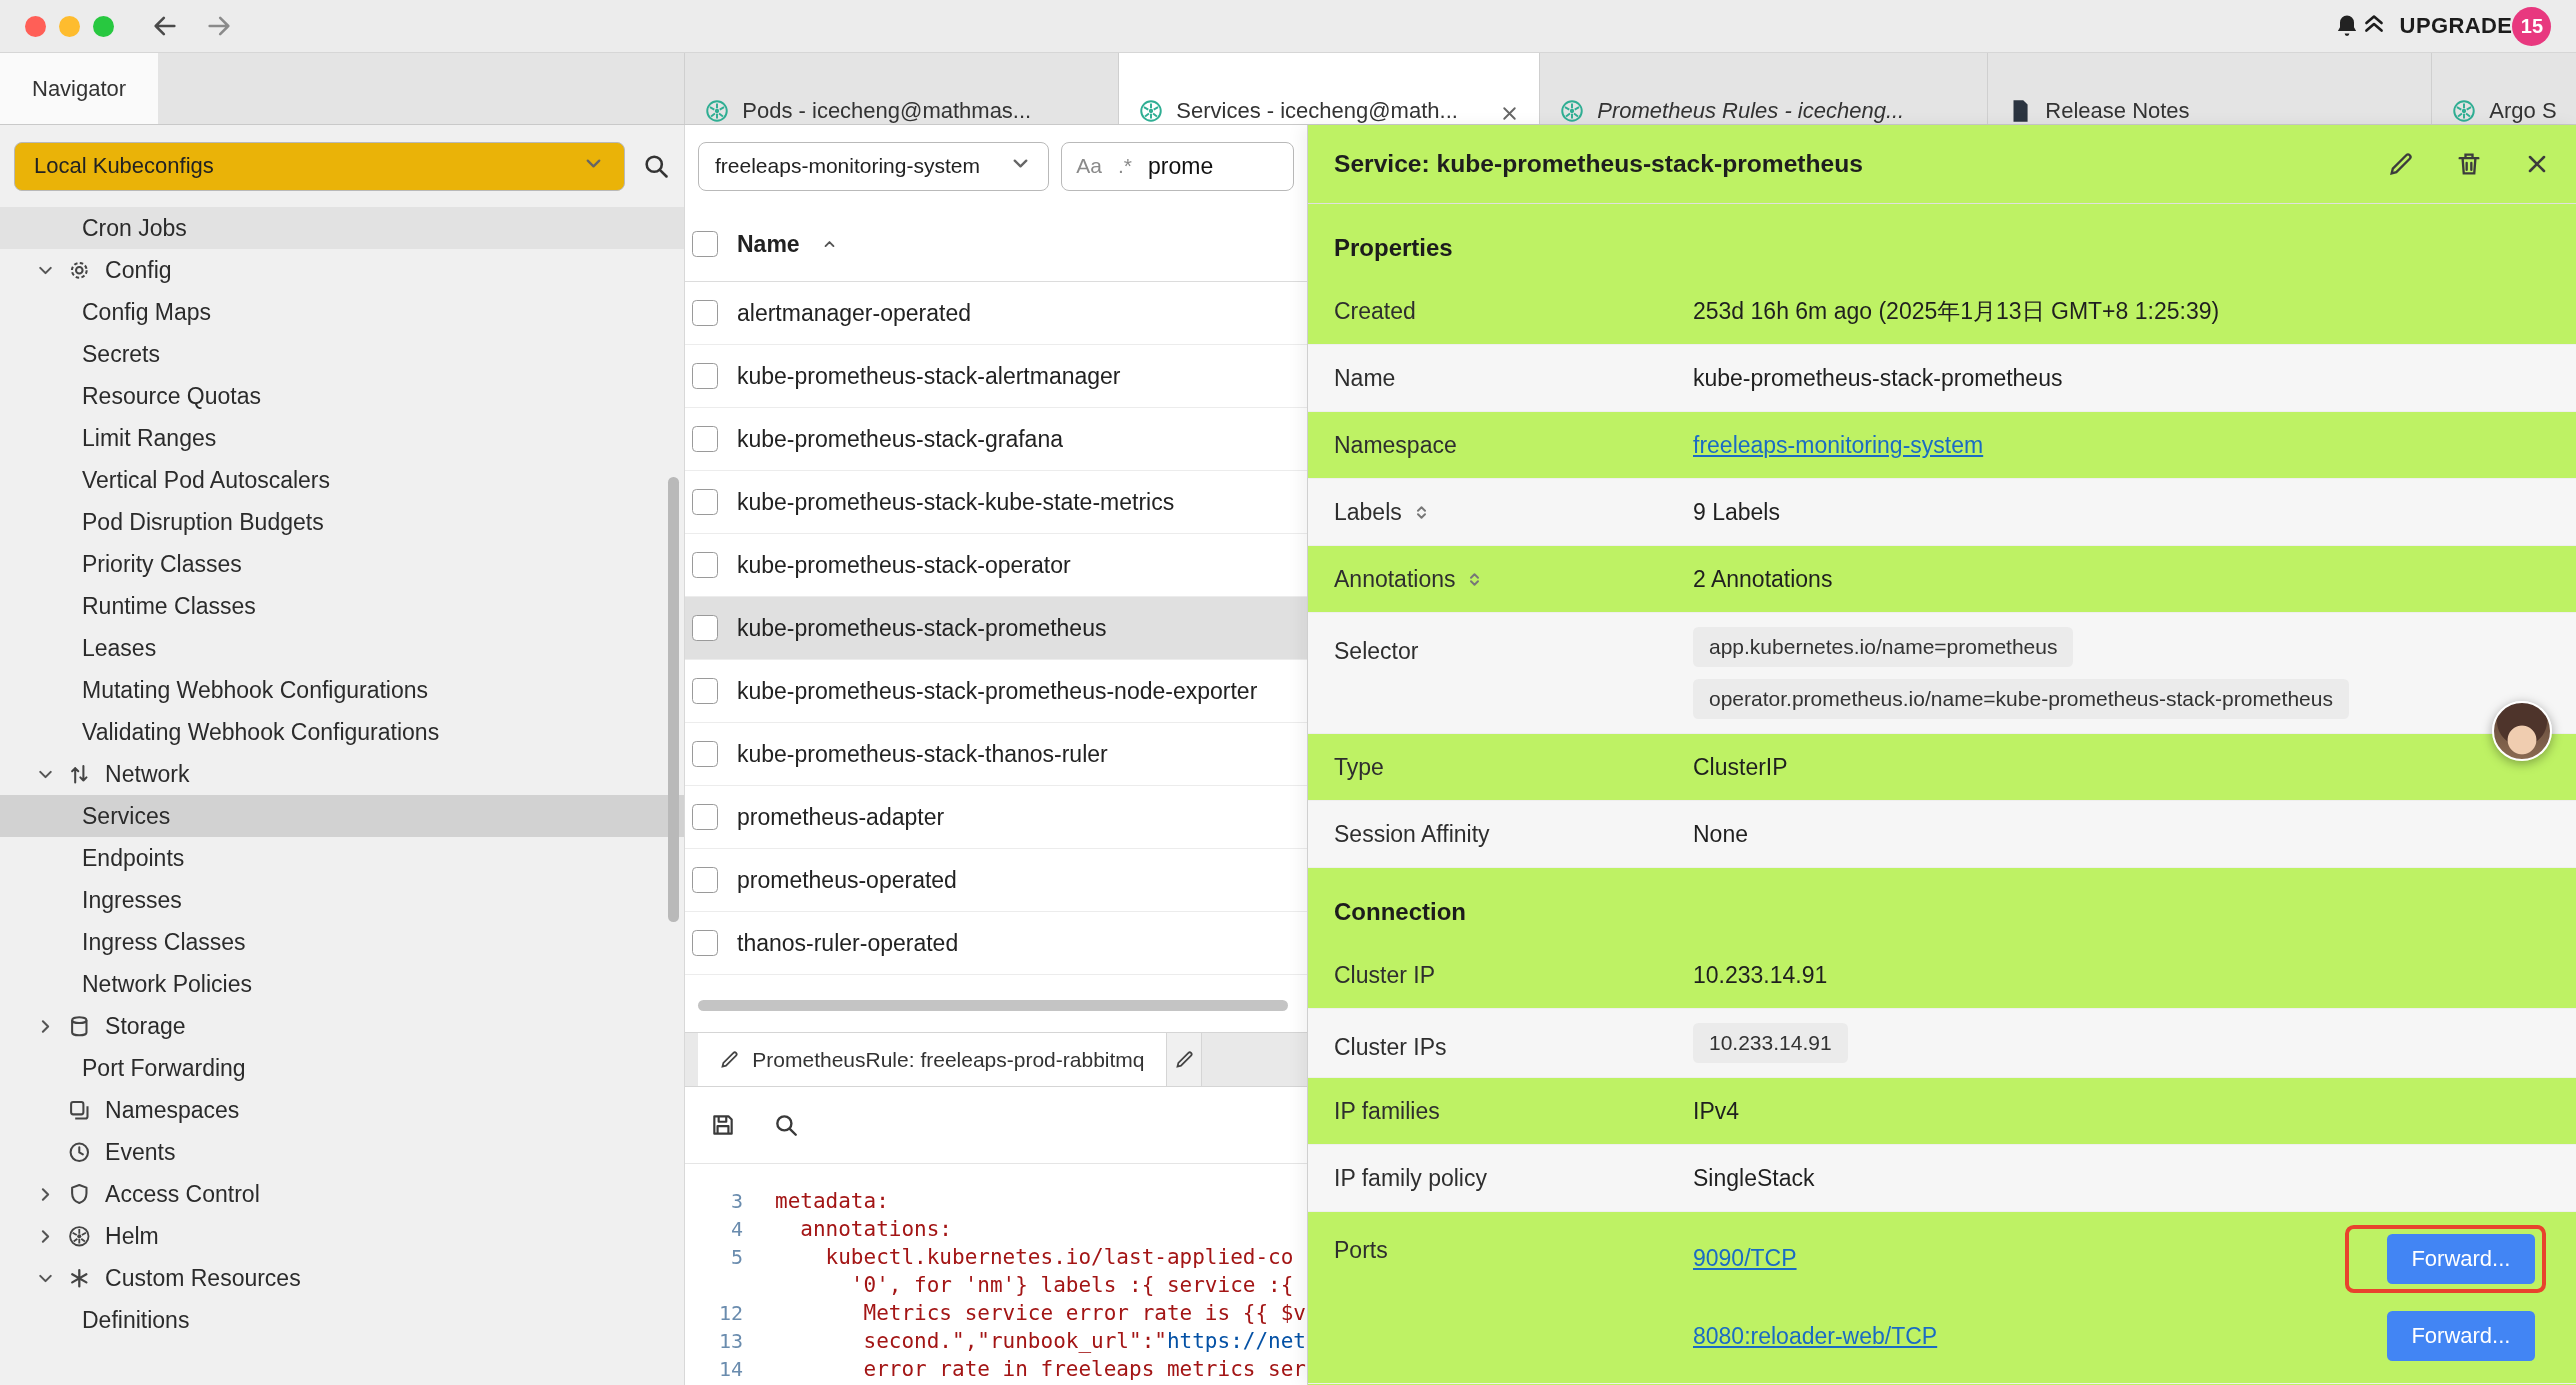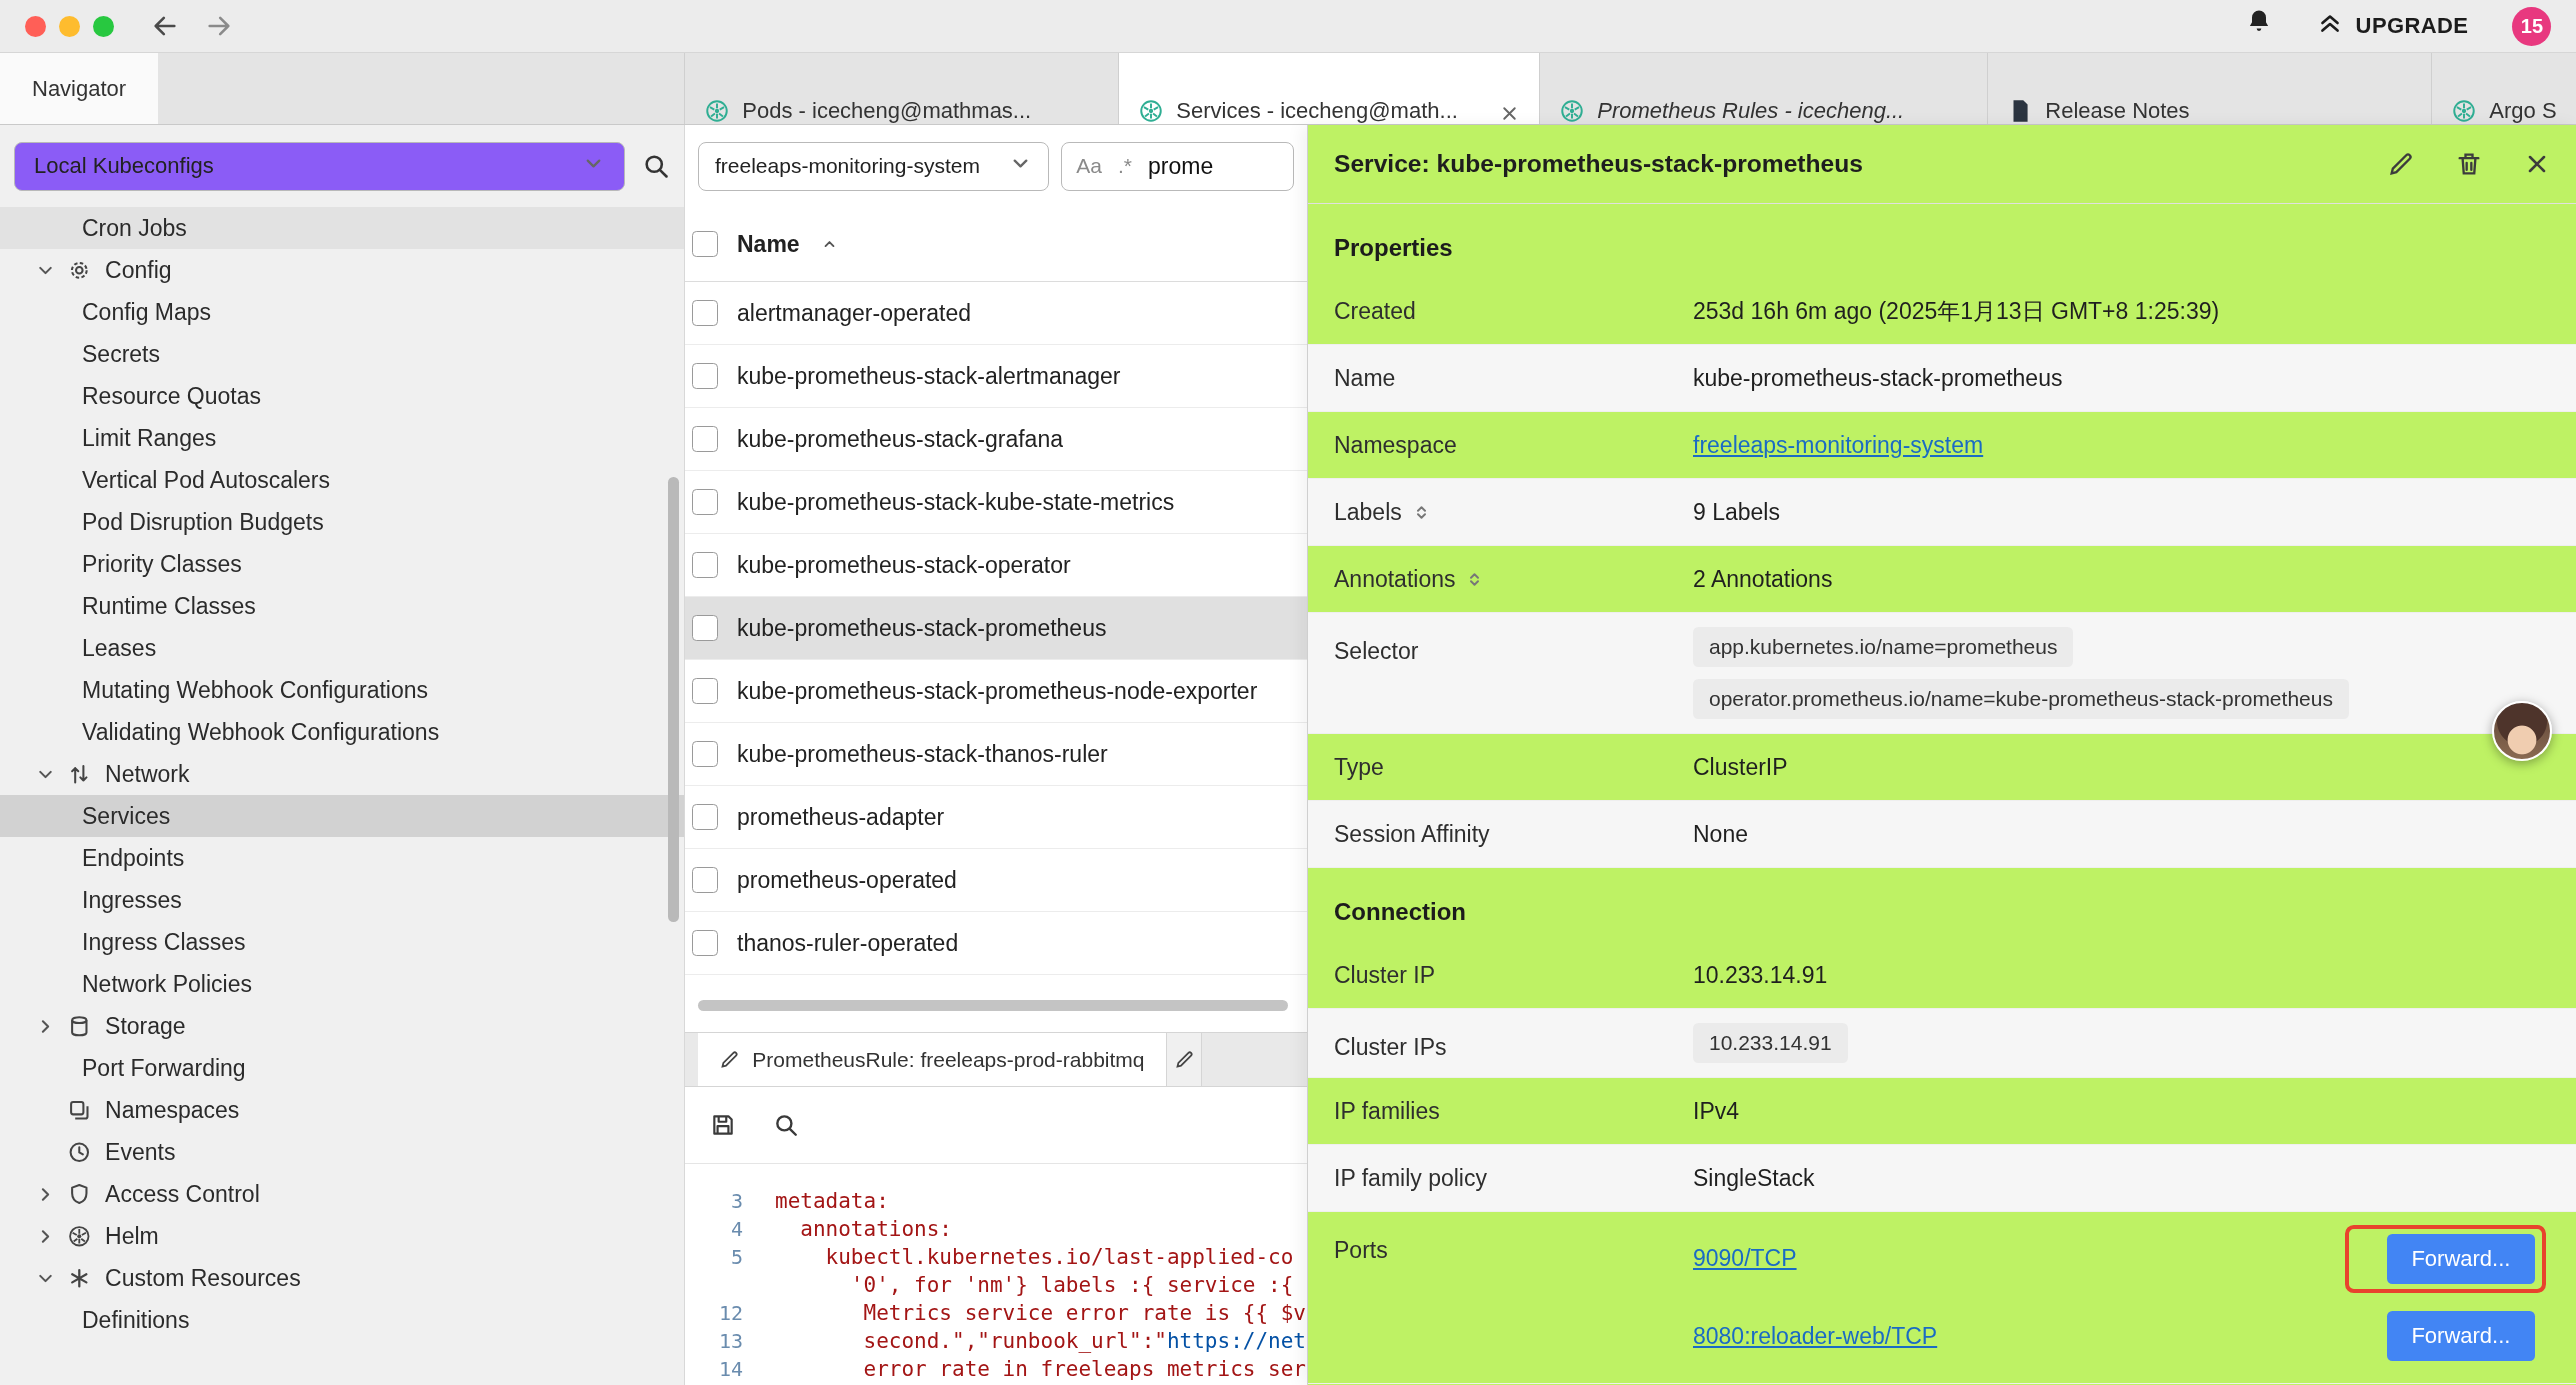--- a/index.html
+++ b/index.html
@@ -8,21 +8,21 @@
   .app{position:relative;width:2576px;height:1385px;overflow:hidden;background:#fff;font-size:23px}
 
   
   .titlebar{height:53px;background:#ececec;border-bottom:0.9px solid #d6d6d6;display:flex;align-items:center;padding:0 24.6px}
   .lights{display:flex;gap:13px;align-items:center}
   .light{width:21px;height:21px;border-radius:50%;display:inline-block}
   .light.red{background:#ff5f57}.light.yellow{background:#febc2e}.light.green{background:#28c840}
   .nav-arrow{margin-left:37px;display:inline-flex;align-items:center}
   .nav-arrow svg{width:28px;height:28px}
   .nav-arrow.back{color:#4a4a4a}.nav-arrow.fwd{margin-left:26px;color:#8a8a8a}
-  .titlebar-right{margin-left:auto;display:flex;gap:44px}
+  .titlebar-right{margin-left:auto;display:flex;align-items:center;}
   .bell{color:#222;display:inline-flex}.bell svg{width:28px;height:28px}
   .upgrade{display:inline-flex;align-items:center;gap:12.3px;font-size:22px;font-weight:600;color:#1c1c1c;letter-spacing:0.4px}
   .upgrade svg{width:26px;height:26px}
   .badge{width:39px;height:39px;border-radius:50%;background:#e8387f;color:#fff;font-size:20px;font-weight:700;display:flex;align-items:center;justify-content:center}
 
   
   .tabrow{height:72px;display:flex;background:#e4e4e4;border-bottom:0.9px solid #c9c9c9}
   .nav-zone{width:685px;flex:none;display:flex;border-right:0.9px solid #cfcfcf}
   .nav-tab{background:#fafafa;display:flex;align-items:center;padding:0 32px;font-size:22px;color:#333}
   .tabs{flex:1;display:flex;overflow:hidden}
@@ -35,21 +35,21 @@
   .tab-label{overflow:hidden;text-overflow:clip}
   .tab-close{margin-left:auto;color:#666;display:inline-flex}
   .tab-close svg{width:21px;height:21px}
 
   
   .main{display:flex;height:1261px}
 
   
   .sidebar{width:685px;flex:none;background:#f0f0f0;border-right:0.9px solid #d8d8d8;position:relative;overflow:hidden}
   .sidebar-top{height:82px;display:flex;align-items:center;padding:0 14px;gap:17.5px}
-  .kube-select{flex:1;height:49px;background:#8b5cf6;border:1.8px solid #b9b9b9;border-radius:8px;display:flex;align-items:center;justify-content:space-between;padding:0 19px;font-size:22px;color:#222}
+  .kube-select{flex:1;height:49px;background:#eab308;border:1.8px solid #b9b9b9;border-radius:8px;display:flex;align-items:center;justify-content:space-between;padding:0 19px;font-size:22px;color:#222}
   .kube-select .chev svg,.ns-select .chev svg{width:23px;height:23px;color:#666}
   .sb-search{color:#333;display:inline-flex}.sb-search svg{width:28px;height:28px}
   .tree{width:100%}
   .tree-item{display:flex;align-items:center;height:42px;font-size:23px;color:#2b2b2b;white-space:nowrap}
   .tree-item.group,.tree-item.leaf{padding-left:35px}
   .tree-item.child{padding-left:82px}
   .tree-item .chev{width:23px;flex:none;display:inline-flex;color:#555;margin-right:8.8px}
   .tree-item .chev svg{width:21px;height:21px}
   .tree-item .gicon{width:26px;flex:none;display:inline-flex;color:#444;margin-right:12.3px}
   .tree-item .gicon svg{width:24.6px;height:24.6px}

